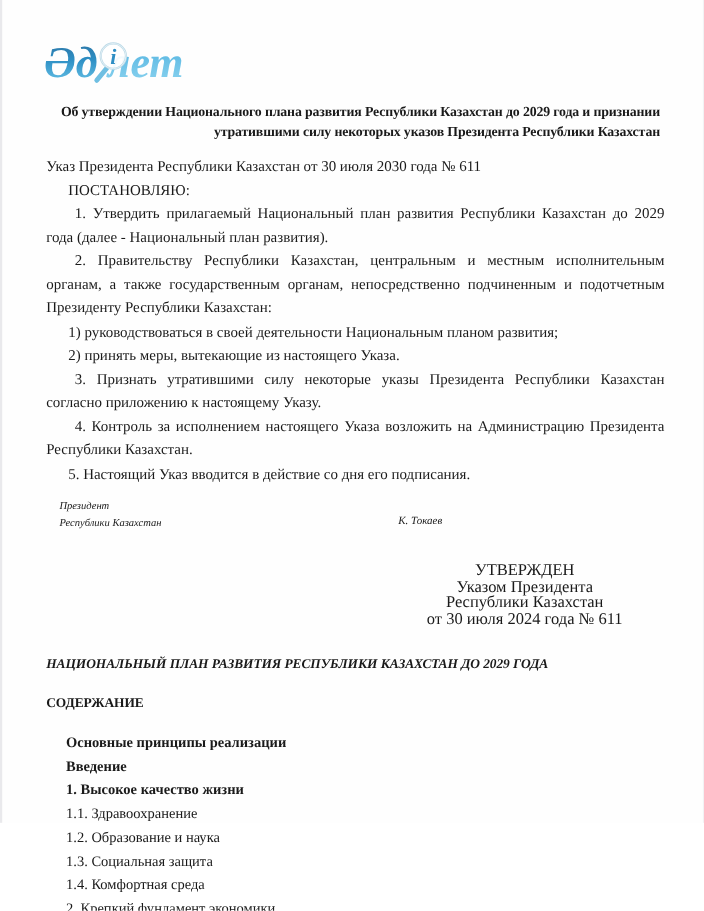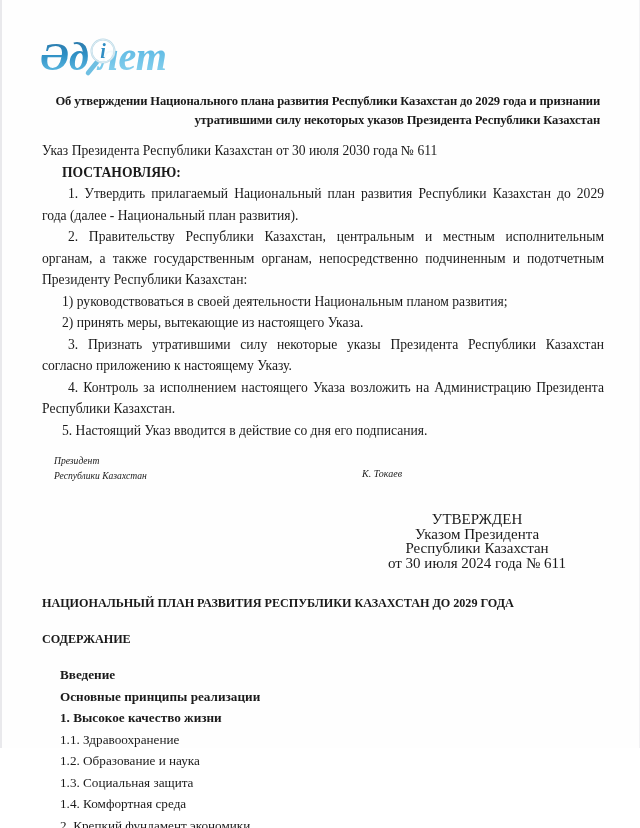--- a/index.html
+++ b/index.html
@@ -59,21 +59,21 @@
     font-size: 13.6px;
     line-height: 21.5px;
     text-align: justify;
     margin: 0;
     text-indent: 0;
   }
   .para.indent { text-indent: 20px; }
   .para.indent-wide { text-indent: 26px; }
   .para.no-just { text-align: left; }
   .resolve {
-    font-weight: bold;
+    font-weight: normal;
     font-size: 13.6px;
     line-height: 21.5px;
     margin: 0;
     text-indent: 20px;
   }
 
   
   .sig-block {
     position: relative;
     margin-top: 12px;
@@ -106,20 +106,21 @@
     line-height: 14.5px;
   }
 
   .plan-heading {
     font-weight: bold;
     font-size: 12.2px;
     line-height: 18px;
     margin: 24px 0 0 0;
     letter-spacing: -0.05px;
     white-space: nowrap;
+    font-style: italic;
   }
   .contents-heading {
     font-weight: bold;
     font-size: 12.2px;
     line-height: 18px;
     margin: 18px 0 0 0;
     letter-spacing: -0.05px;
   }
 
   .toc {
@@ -202,22 +203,22 @@
       <div>Указом Президента</div>
       <div>Республики Казахстан</div>
       <div>от 30 июля 2024 года № 611</div>
     </div>
 
     <h2 class="plan-heading">НАЦИОНАЛЬНЫЙ ПЛАН РАЗВИТИЯ РЕСПУБЛИКИ КАЗАХСТАН ДО 2029 ГОДА</h2>
 
     <h3 class="contents-heading">СОДЕРЖАНИЕ</h3>
 
     <ul class="toc" id="toc-list">
+        <li class="b">Основные принципы реализации</li>
         <li class="b">Введение</li>
-        <li class="b">Основные принципы реализации</li>
         <li class="b">1. Высокое качество жизни</li>
         <li>1.1. Здравоохранение</li>
         <li>1.2. Образование и наука</li>
         <li>1.3. Социальная защита</li>
         <li>1.4. Комфортная среда</li>
         <li>2. Крепкий фундамент экономики</li>
         <li>2.1. Минерально-сырьевая база: нефть и газ</li>
       </ul>
 
   </div>

